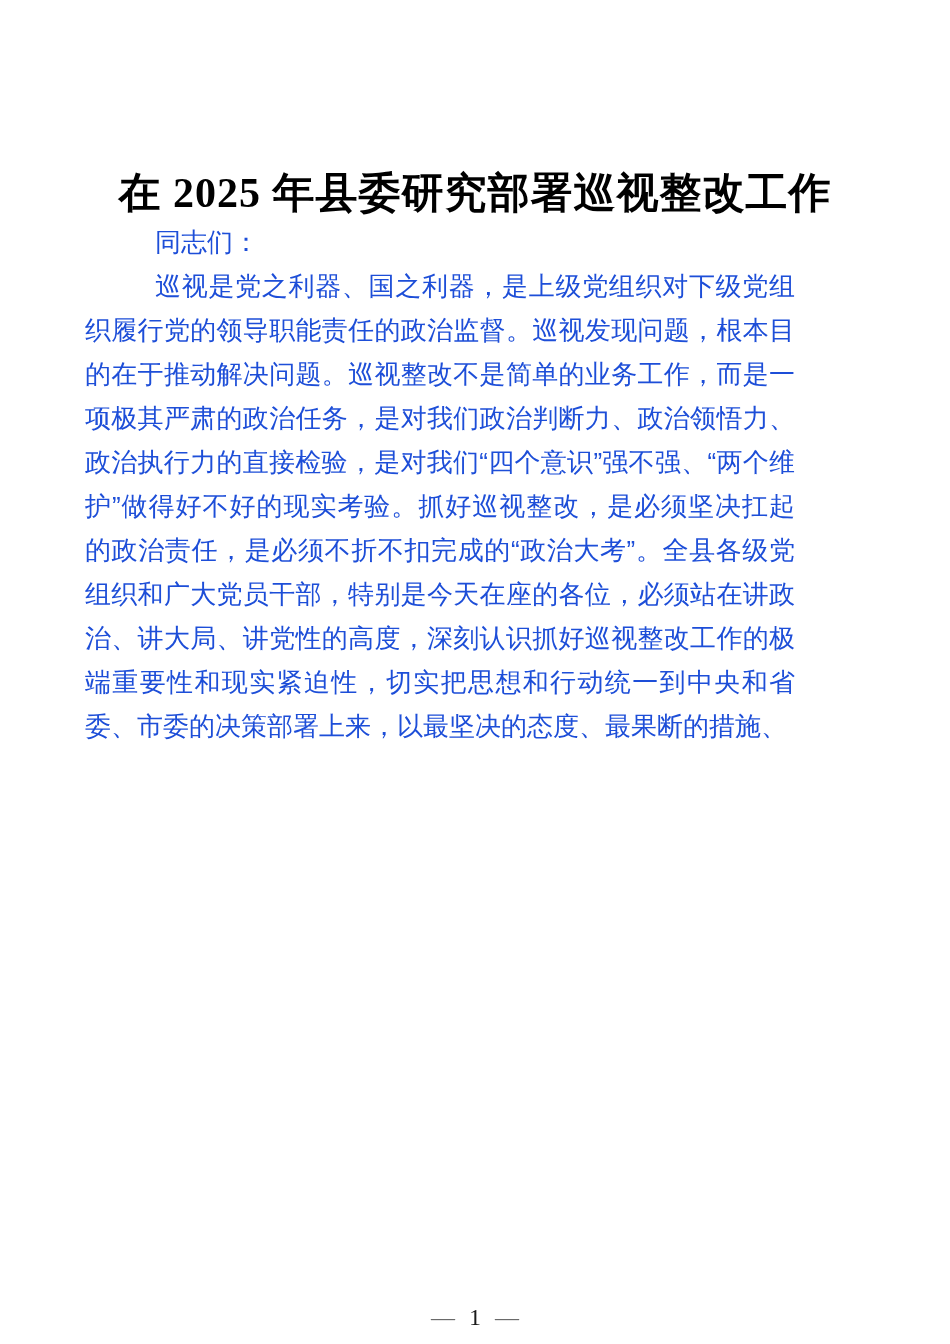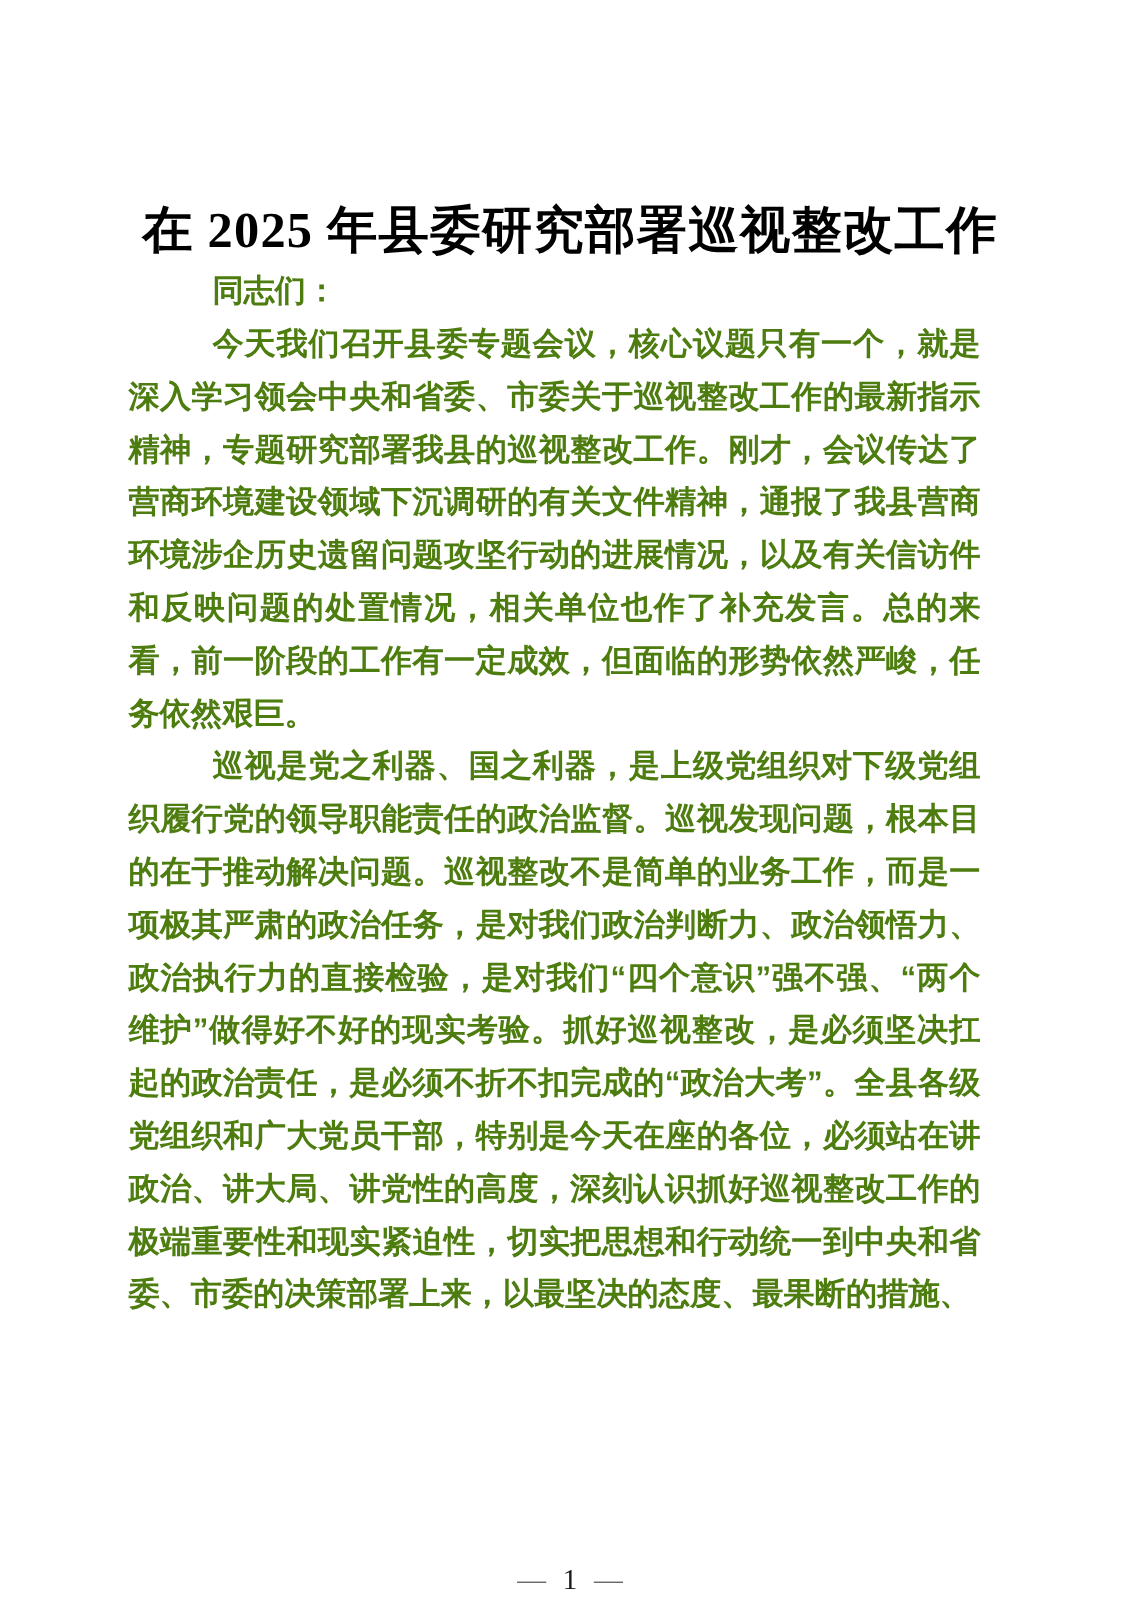--- a/index.html
+++ b/index.html
@@ -19,29 +19,28 @@
     margin: 166px 0 0 0;
     text-align: center;
     font-family: "Liberation Serif", serif;
     font-weight: 700;
     font-size: 42px;
     line-height: 54px;
     color: #000000;
     letter-spacing: 1px;
   }
   .content {
-    margin-left: 107px;
+    margin-left: 85px;
     width: 710px;
     font-family: "Liberation Sans", sans-serif;
     font-size: 26px;
     line-height: 44px;
-    color: #4d7c0f;
+    color: #1d4ed8;
     text-align: justify;
     text-justify: inter-ideograph;
-    font-weight: bold;
   }
   .salutation {
     margin: 0;
     text-indent: 70px;
   }
   .body-para {
     margin: 0;
     text-indent: 70px;
   }
   .page-footer {
@@ -67,21 +66,20 @@
 <body>
 
 <div class="page">
 
   <h1 class="doc-title">
     <div>在 2025 年县委研究部署巡视整改工作</div>
   </h1>
 
   <div class="content">
     <p class="salutation">同志们：</p>
-    <p class="body-para">今天我们召开县委专题会议，核心议题只有一个，就是深入学习领会中央和省委、市委关于巡视整改工作的最新指示精神，专题研究部署我县的巡视整改工作。刚才，会议传达了营商环境建设领域下沉调研的有关文件精神，通报了我县营商环境涉企历史遗留问题攻坚行动的进展情况，以及有关信访件和反映问题的处置情况，相关单位也作了补充发言。总的来看，前一阶段的工作有一定成效，但面临的形势依然严峻，任务依然艰巨。</p>
     <p class="body-para">巡视是党之利器、国之利器，是上级党组织对下级党组织履行党的领导职能责任的政治监督。巡视发现问题，根本目的在于推动解决问题。巡视整改不是简单的业务工作，而是一项极其严肃的政治任务，是对我们政治判断力、政治领悟力、政治执行力的直接检验，是对我们“四个意识”强不强、“两个维护”做得好不好的现实考验。抓好巡视整改，是必须坚决扛起的政治责任，是必须不折不扣完成的“政治大考”。全县各级党组织和广大党员干部，特别是今天在座的各位，必须站在讲政治、讲大局、讲党性的高度，深刻认识抓好巡视整改工作的极端重要性和现实紧迫性，切实把思想和行动统一到中央和省委、市委的决策部署上来，以最坚决的态度、最果断的措施、</p>
   </div>
 
   <div class="page-footer">
     <span class="dash">—</span><span class="num">1</span><span class="dash">—</span>
   </div>
 
 </div>
 
 </body></html>

